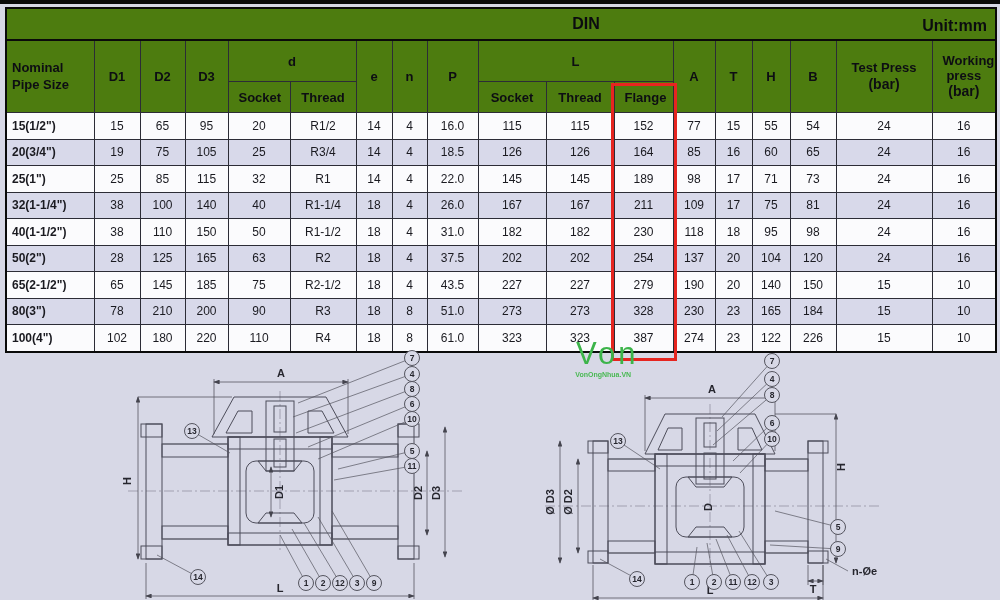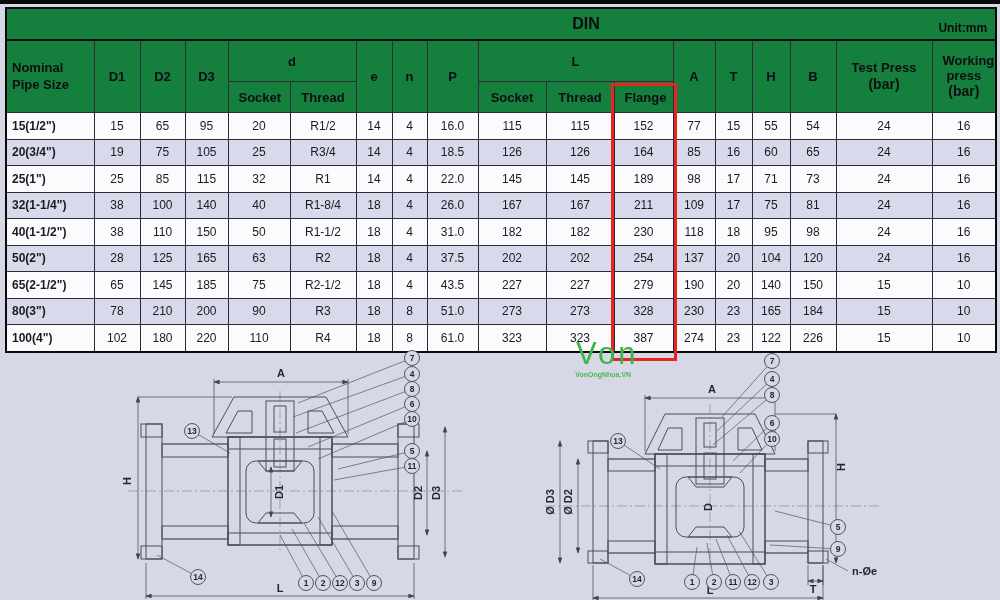--- a/index.html
+++ b/index.html
@@ -8,24 +8,24 @@
     background:#d7d8e6;border-top:4px solid #0a0a0a;box-sizing:border-box;
     font-family:"Liberation Sans",sans-serif;
   }
   
   table.spec{
     position:absolute;left:5px;top:3px;width:990px;
     border-collapse:collapse;table-layout:fixed;
     border:2px solid #0a0a0a;background:#fbfbfd;
   }
   .spec th,.spec td{border:1px solid #2c2c36;overflow:hidden;white-space:nowrap;}
-  .spec thead th{background:#15803d;color:#0d0d13;font-weight:bold;font-size:13px;text-align:center;padding:0 10px;}
+  .spec thead th{background:#4d7c0f;color:#0d0d13;font-weight:bold;font-size:13px;text-align:center;padding:0 10px;}
   .title-cell{height:30px;background:#d7d8e6;position:relative;border-bottom:2px solid #0a0a0a !important;}
   .din{display:block;text-align:center;font-weight:bold;font-size:16px;color:#0b0b10;transform:translateX(85px);}
-  .unit{position:absolute;right:8px;bottom:4px;font-weight:bold;font-size:12px;color:#0b0b10;}
+  .unit{position:absolute;right:8px;bottom:4px;font-weight:bold;font-size:16px;color:#0b0b10;}
   .grp-row th{height:40px;}
   .sub-row th{height:30px;margin-top:13px;}
   .th-nominal{text-align:left !important;padding-left:5px !important;white-space:normal !important;line-height:1.25;margin-left:32px;}
   .th-wrap{white-space:normal !important;line-height:1.15;font-size:13px;}
   .spec tbody td{height:23.5px;text-align:center;font-size:12px;color:#1a1a20;background:#fbfbfd;}
   .spec tbody tr.alt td{background:#d8d9ea;}
   .spec tbody td.rowhead{text-align:left;padding-left:5px;font-weight:bold;font-size:12px;}
   .flange-highlight{position:absolute;border:3px solid #e62520;pointer-events:none;z-index:4;}
   
   .watermark{position:absolute;left:568px;top:334px;z-index:5;text-align:center;line-height:1;}
@@ -166,21 +166,21 @@
           <td>73</td>
           <td>24</td>
           <td>16</td>
         </tr>
         <tr class="alt">
           <td class="rowhead">32(1-1/4")</td>
           <td>38</td>
           <td>100</td>
           <td>140</td>
           <td>40</td>
-          <td>R1-8/4</td>
+          <td>R1-1/4</td>
           <td>18</td>
           <td>4</td>
           <td>26.0</td>
           <td>167</td>
           <td>167</td>
           <td>211</td>
           <td>109</td>
           <td>17</td>
           <td>75</td>
           <td>81</td>

